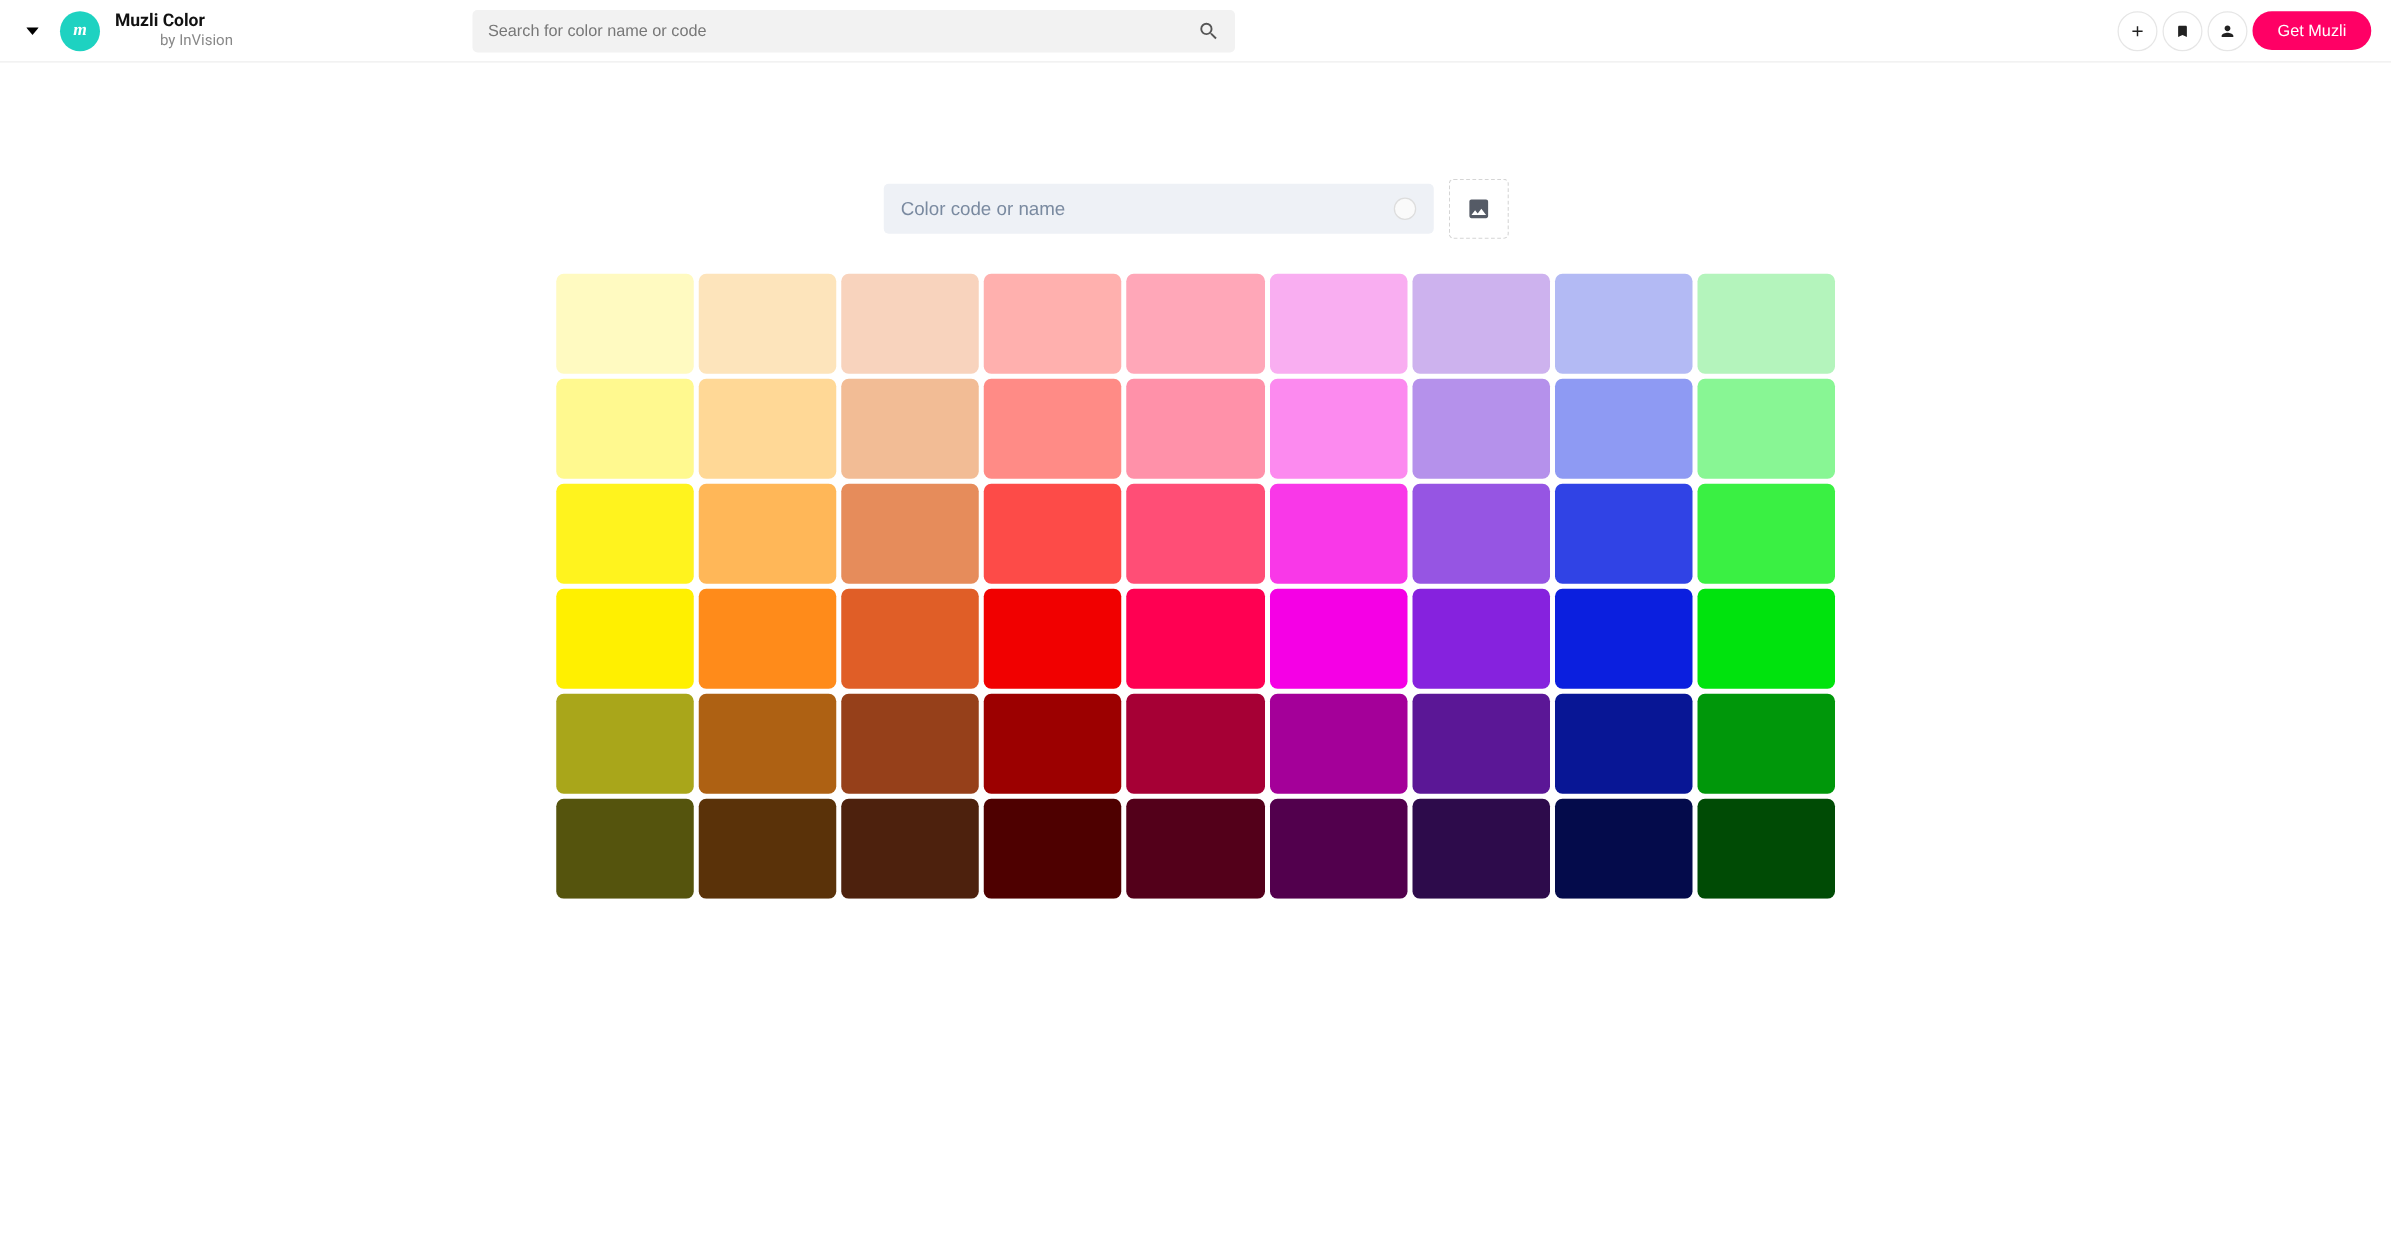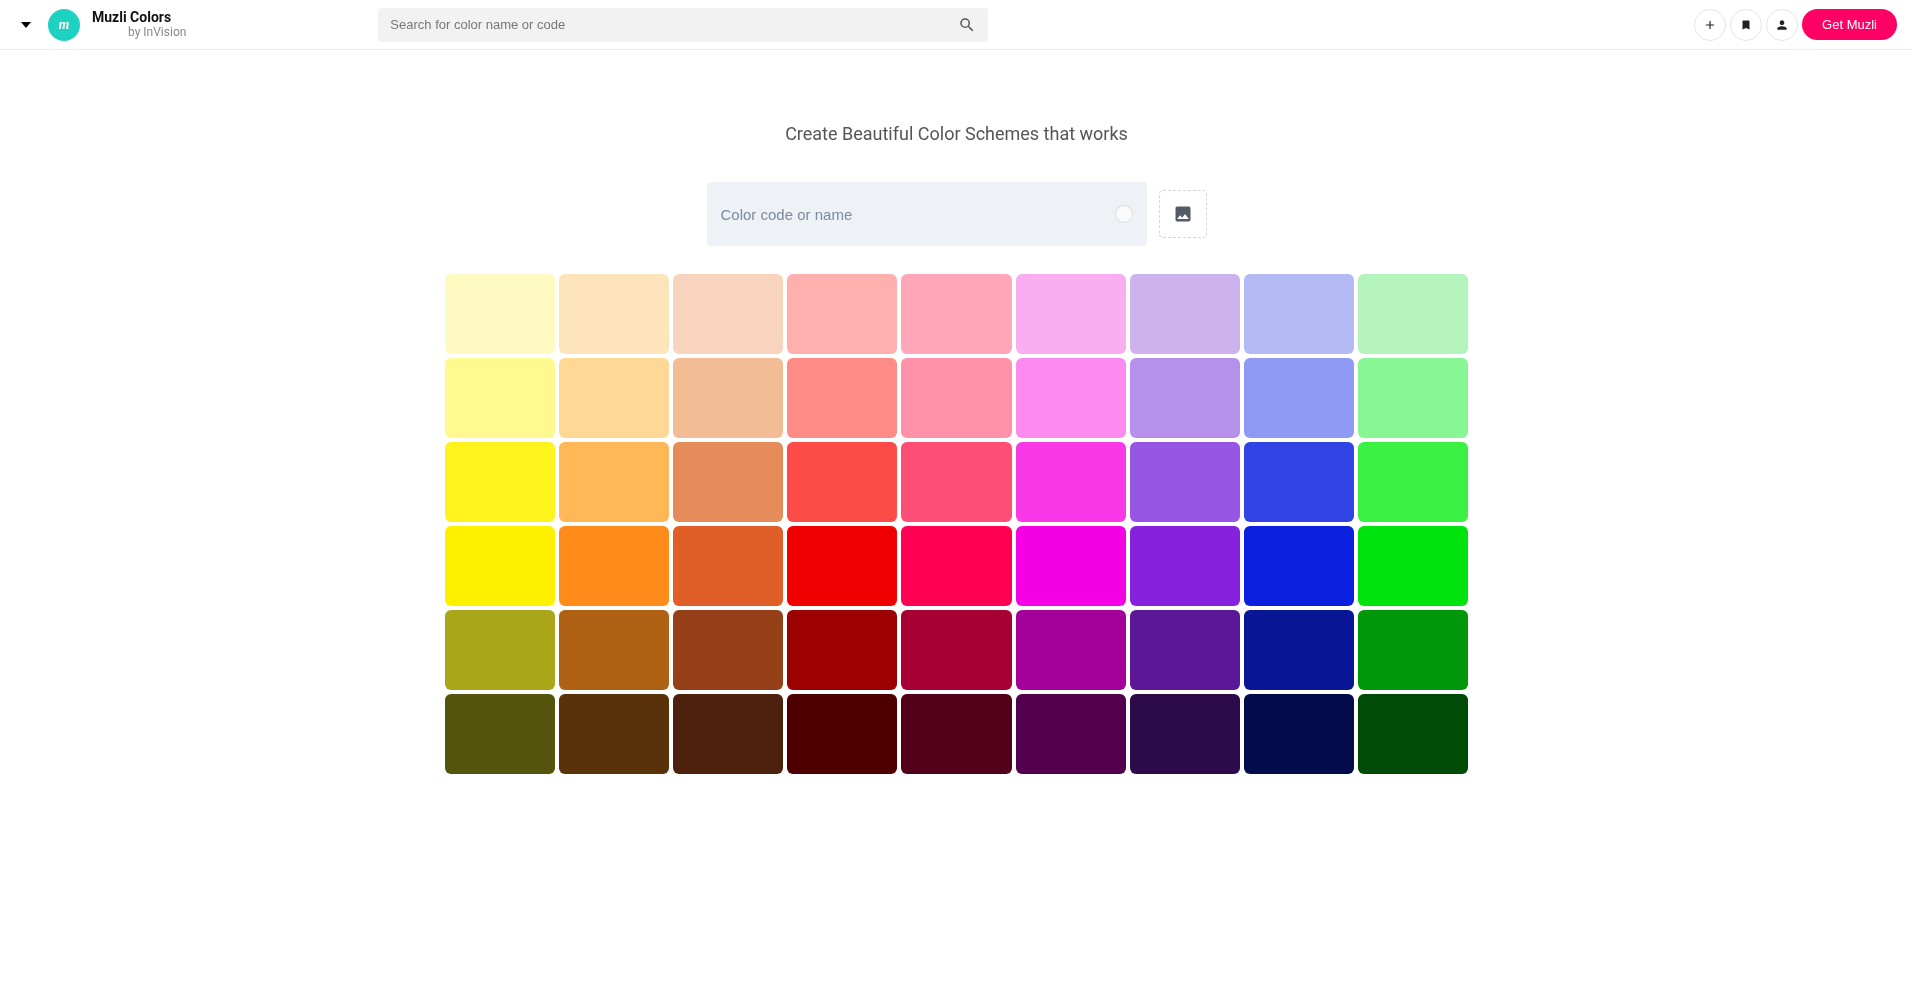--- a/index.html
+++ b/index.html
@@ -106,21 +106,21 @@
 }
 .color-input-row {
   display: flex;
   justify-content: center;
   align-items: center;
   gap: 12px;
   margin-top: 38px;
 }
 .color-input-wrap {
   width: 440px;
-  height: 64px;
+  height: 40px;
   background: #eef1f6;
   border-radius: 4px;
   display: flex;
   align-items: center;
   padding: 0 14px;
   justify-content: flex-end;
 }
 .color-input-wrap input {
   flex: 1;
   border: none;
@@ -172,21 +172,21 @@
   <div class="dropdown-caret">
     <svg width="10" height="10" viewBox="0 0 10 10">
         <path d="M0 2 L10 2 L5 8 Z"></path>
       </svg>
   </div>
   <div class="logo-area">
     <div class="logo-circle">
         <span>m</span>
       </div>
     <div class="logo-text">
-      <span class="logo-title">Muzli Colors</span>
+      <span class="logo-title">Muzli Color</span>
       <span class="logo-sub">by InVision</span>
     </div>
   </div>
   <div class="search-bar">
     <input type="text" placeholder="Search for color name or code" style="">
     <span class="search-icon-wrap">
       <svg width="18" height="18" viewBox="0 0 24 24">
           <path d="M15.5 14h-.79l-.28-.27A6.471 6.471 0 0016 9.5 6.5 6.5 0 109.5 16c1.61 0 3.09-.59 4.23-1.57l.27.28v.79l5 4.99L20.49 19l-4.99-5zM9.5 14A4.5 4.5 0 1114 9.5 4.5 4.5 0 019.5 14z"></path>
         </svg>
     </span>
@@ -205,21 +205,20 @@
     <div class="icon-button">
       <svg width="14" height="14" viewBox="0 0 24 24">
           <path d="M12 12c2.21 0 4-1.79 4-4s-1.79-4-4-4-4 1.79-4 4 1.79 4 4 4zm0 2c-2.67 0-8 1.34-8 4v2h16v-2c0-2.66-5.33-4-8-4z"></path>
         </svg>
     </div>
     <button class="get-muzli-btn">Get Muzli</button>
   </div>
 </div>
 
 <div class="main">
-  <div class="page-subtitle">Create Beautiful Color Schemes that works</div>
 
   <div class="color-input-row">
     <div class="color-input-wrap">
       <input type="text" placeholder="Color code or name" style="">
       <div class="color-circle-sample"></div>
     </div>
     <div class="upload-btn">
       <svg width="20" height="20" viewBox="0 0 24 24">
           <path d="M21 19V5c0-1.1-.9-2-2-2H5C3.9 3 3 3.9 3 5v14c0 1.1.9 2 2 2h14c1.1 0 2-.9 2-2zM8.5 13.5l2.5 3.01L14.5 12l4.5 6H5l3.5-4.5z"></path>
         </svg>

